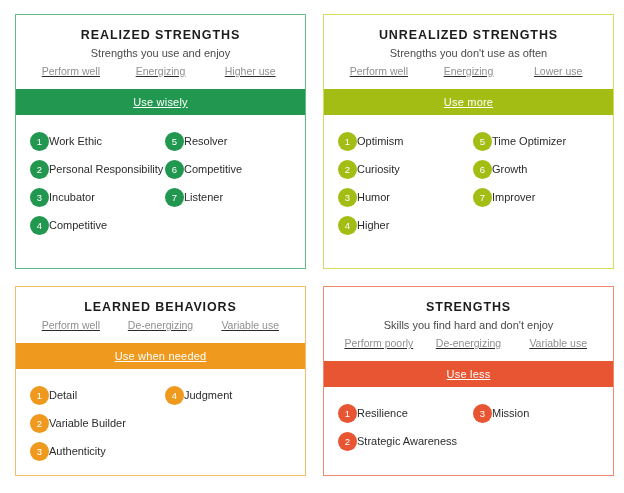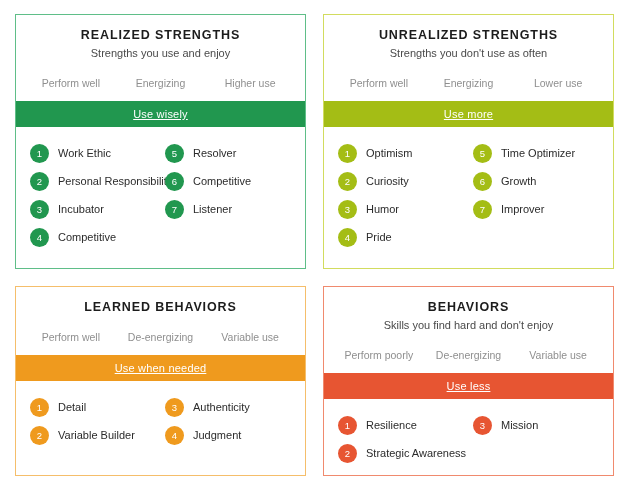--- a/index.html
+++ b/index.html
@@ -56,26 +56,27 @@
   .card-subtitle {
     font-size: 11px;
     color: #4a4a4a;
     line-height: 16px;
     margin: 2px 0 0 0;
     font-weight: normal;
   }
 
   .descriptors {
     display: flex;
-    justify-content: flex-end;
+    justify-content: center;
     align-items: center;
     padding: 0 10px;
-    margin-top: 16px;
+    margin-top: 4px;
     margin-bottom: 12px;
     flex: 0 0 auto;
+    text-decoration: underline;
   }
 
   .descriptor {
     font-size: 10.5px;
     color: #8f8f8f;
     white-space: nowrap;
     flex: 1 1 0;
     text-align: center;
   }
 
@@ -113,21 +114,20 @@
     border-radius: 50%;
     flex: 0 0 auto;
     color: #ffffff;
     font-size: 9.5px;
     line-height: 19px;
     text-align: center;
     font-weight: normal;
   }
 
   .item-label {
-    margin-left: 9px;
     font-size: 11px;
     color: #2b2b2b;
     white-space: nowrap;
   }
 
   
   .card { border-color: var(--c, #cccccc); }
   .banner { background: var(--c, #cccccc); text-decoration: underline; }
   .bubble { background: var(--c, #cccccc); }
 </style>
@@ -196,21 +196,21 @@
         <div class="item">
           <span class="bubble">2</span>
           <span class="item-label">Curiosity</span>
         </div>
         <div class="item">
           <span class="bubble">3</span>
           <span class="item-label">Humor</span>
         </div>
         <div class="item">
           <span class="bubble">4</span>
-          <span class="item-label">Pride</span>
+          <span class="item-label">Higher</span>
         </div>
         <div class="item">
           <span class="bubble">5</span>
           <span class="item-label">Time Optimizer</span>
         </div>
         <div class="item">
           <span class="bubble">6</span>
           <span class="item-label">Growth</span>
         </div>
         <div class="item">
@@ -243,21 +243,21 @@
           <span class="item-label">Authenticity</span>
         </div>
         <div class="item">
           <span class="bubble">4</span>
           <span class="item-label">Judgment</span>
         </div>
       </div>
     </div>
     <div class="card" style="--c: #E75532; border-color: rgb(240, 138, 110);">
       <div class="card-head">
-        <div class="card-title">BEHAVIORS</div>
+        <div class="card-title">STRENGTHS</div>
         <div class="card-subtitle">Skills you find hard and don't enjoy</div>
       </div>
       <div class="descriptors">
         <div class="descriptor">Perform poorly</div>
         <div class="descriptor">De-energizing</div>
         <div class="descriptor">Variable use</div>
       </div>
       <div class="banner">Use less</div>
       <div class="items" style="height: 76px;">
         <div class="item">

